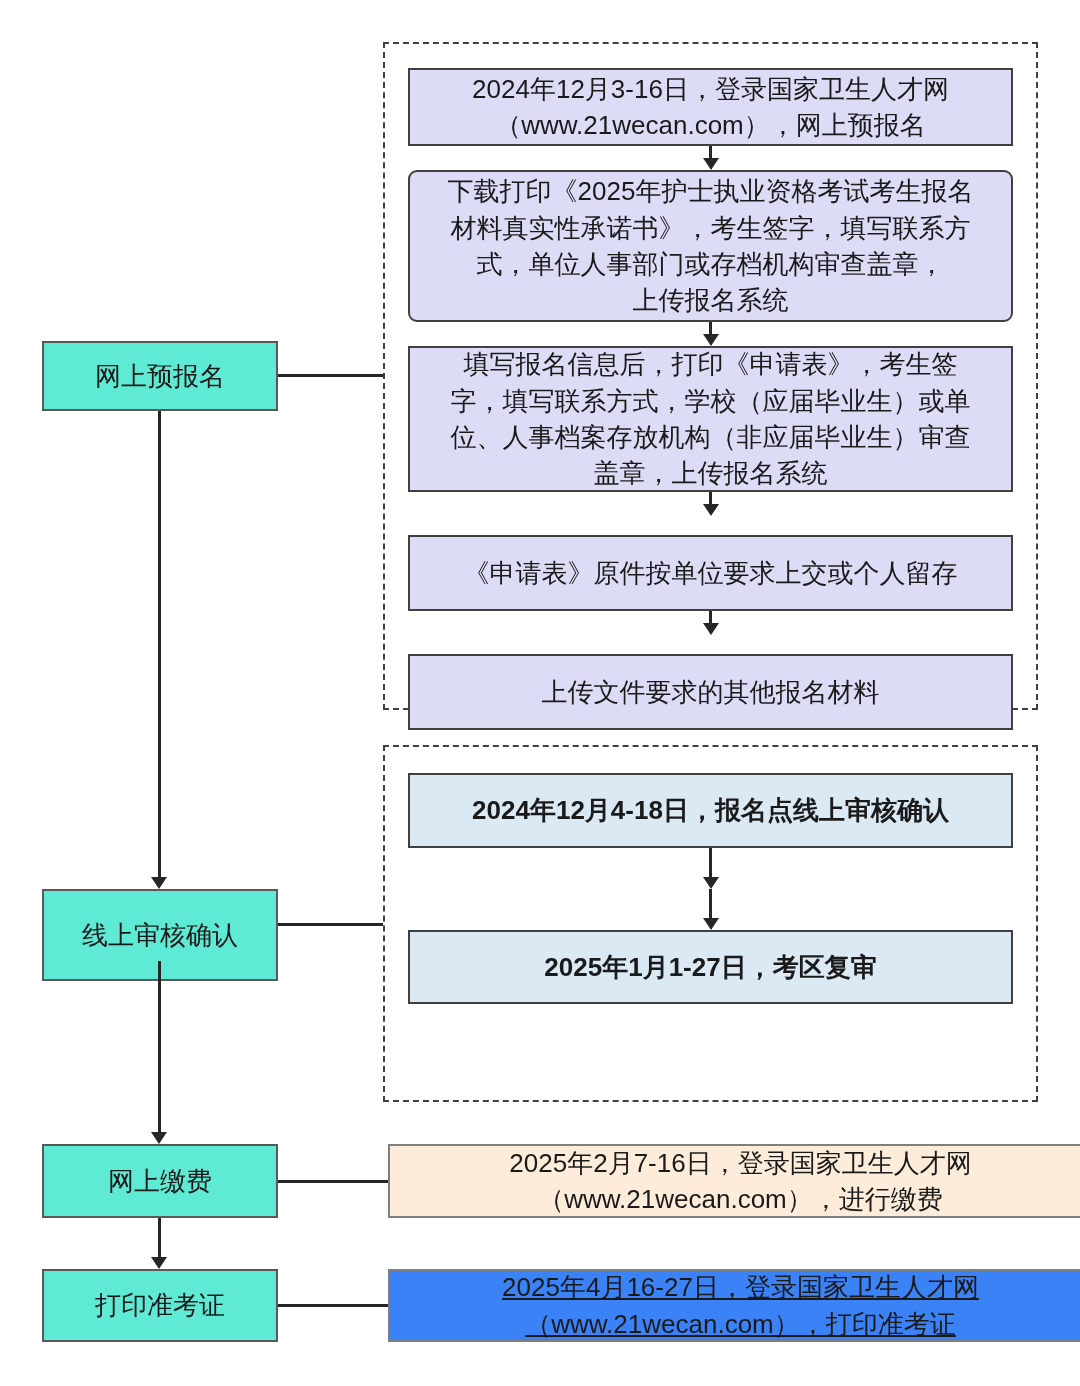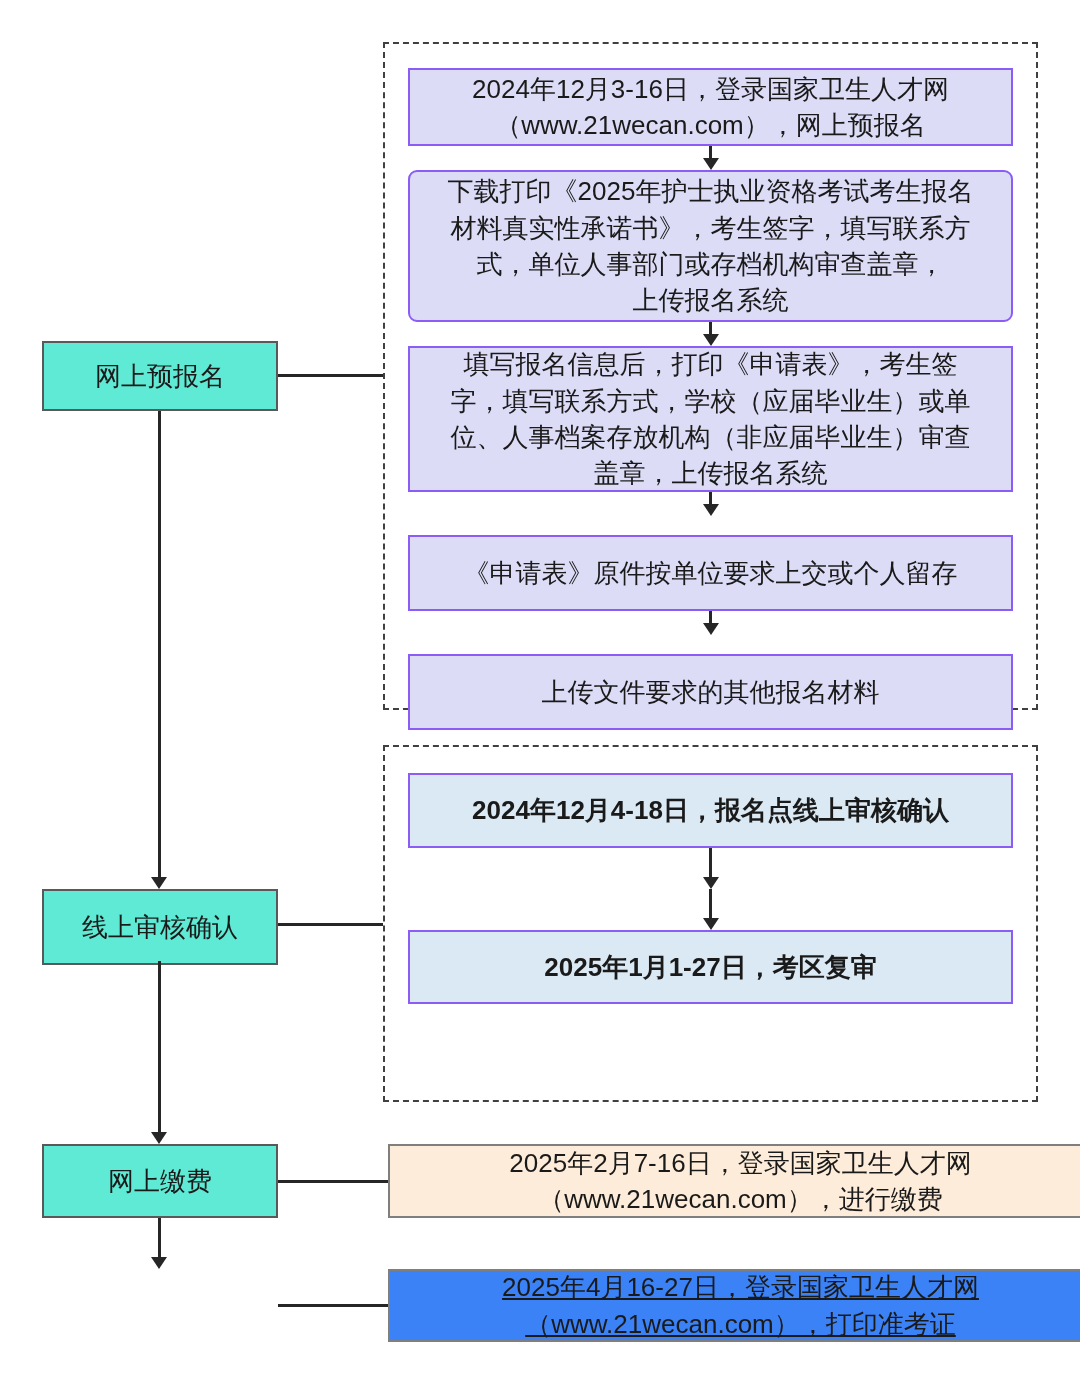--- a/index.html
+++ b/index.html
@@ -14,38 +14,38 @@
 
   
   .stage{
     position:absolute;left:42px;width:236px;
     background:#5eead4;border:2px solid #595959;
     box-sizing:border-box;
     display:flex;align-items:center;justify-content:center;
     font-size:26px;
   }
   #stage-1{top:341px;height:70px;}
-  #stage-2{top:889px;height:76px;}
+  #stage-2{top:889px;height:92px;}
   #stage-3{top:1144px;height:74px;}
   #stage-4{top:1269px;height:73px;}
 
   
   .group{
     position:absolute;left:383px;width:655px;
     border:2px dashed #404040;box-sizing:border-box;
     display:flex;flex-direction:column;align-items:center;
     background:#ffffff;
   }
   #group-1{top:42px;height:668px;padding:24px 23px;}
   #group-2{top:745px;height:357px;padding:26px 23px;font-weight:bold;}
 
   
   .gbox{
     width:100%;box-sizing:border-box;
-    border:2px solid #8b5cf6;
+    border:2px solid #404040;
     display:flex;align-items:center;justify-content:center;
     text-align:center;white-space:pre-line;
     font-size:26px;line-height:1.4;
     padding:6px 10px;
   }
   .purple{background:#dcdcf7;}
   .blue{background:#dbe9f4;}
   .h78{min-height:78px;}
   .h152{min-height:152px;border-radius:9px;}
   .h146{min-height:146px;}
@@ -87,20 +87,21 @@
   #a3{left:151px;top:1257px;}
 </style>
 </head>
 <body>
 
 <div class="canvas">
 
   <div class="stage" id="stage-1">网上预报名</div>
   <div class="stage" id="stage-2">线上审核确认</div>
   <div class="stage" id="stage-3">网上缴费</div>
+  <div class="stage" id="stage-4">打印准考证</div>
 
   <div class="hline" id="h1"></div>
   <div class="hline" id="h2"></div>
   <div class="hline" id="h3"></div>
   <div class="hline" id="h4"></div>
   <div class="vline" id="v1"></div>
   <div class="vline" id="v2"></div>
   <div class="vline" id="v3"></div>
   <div class="ahead" id="a1"></div>
   <div class="ahead" id="a2"></div>

